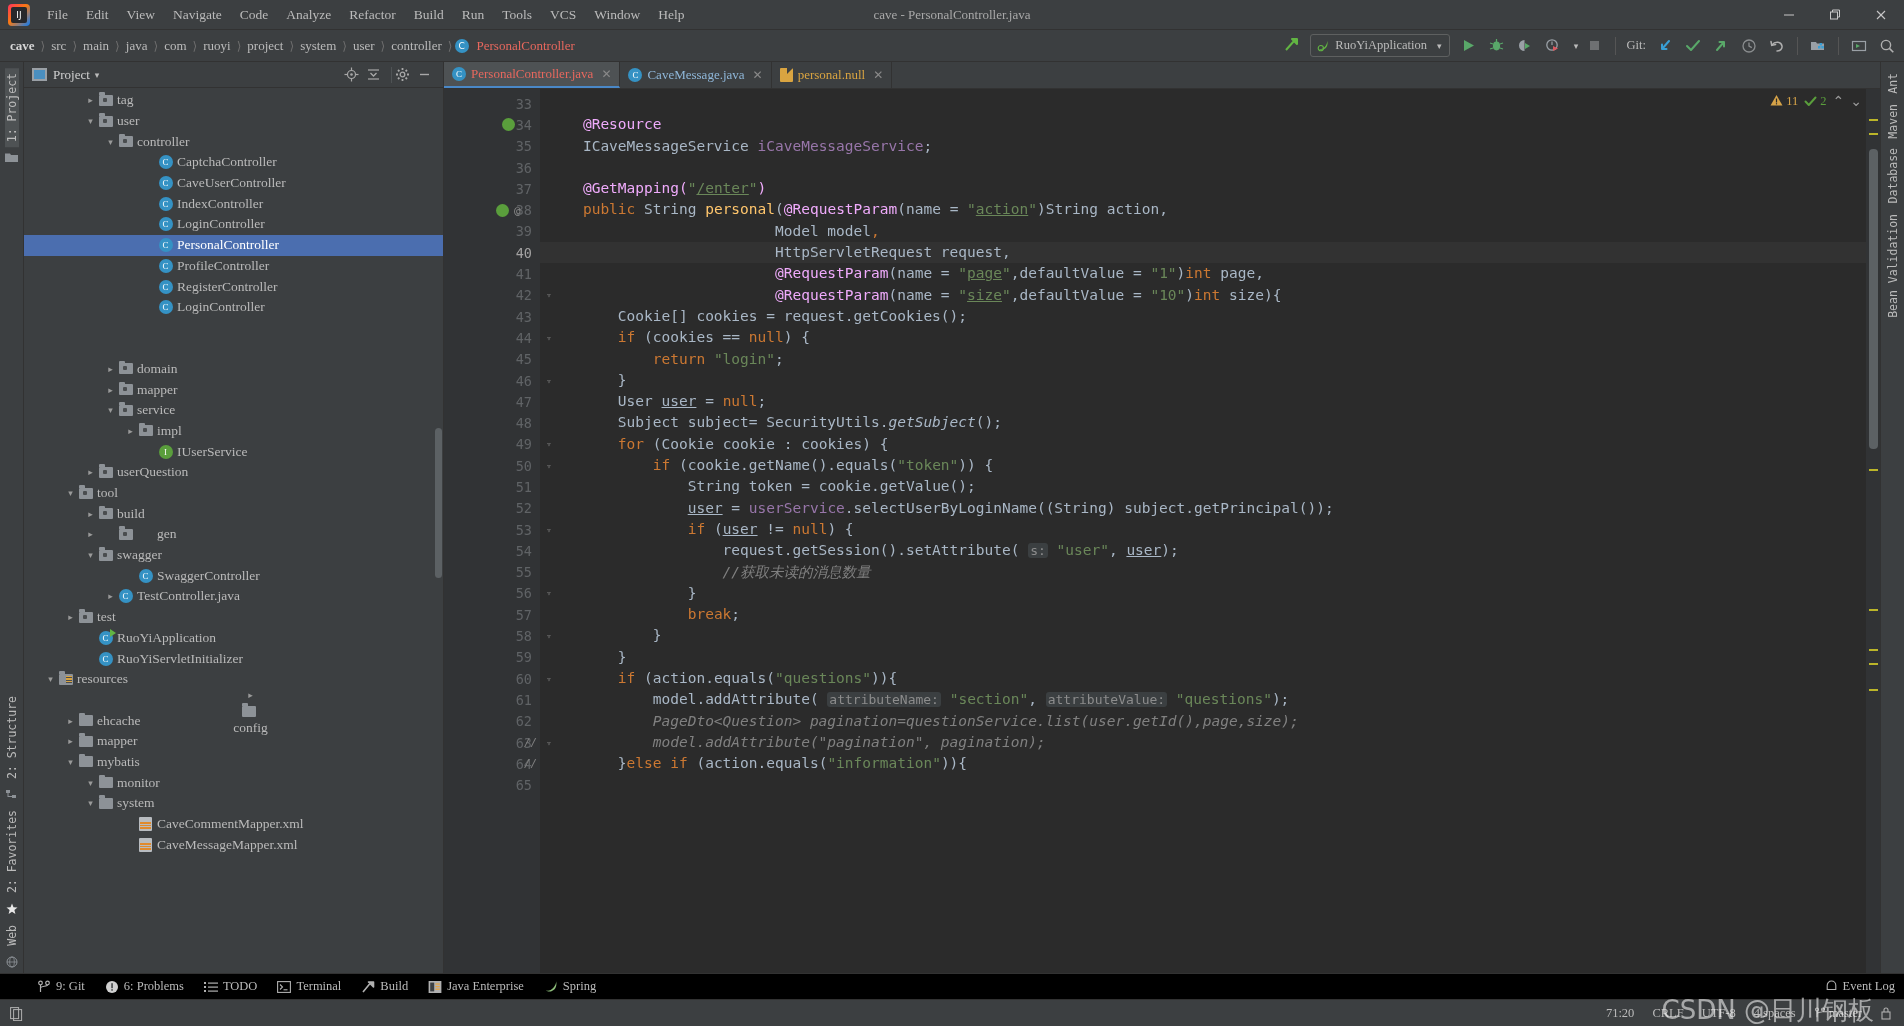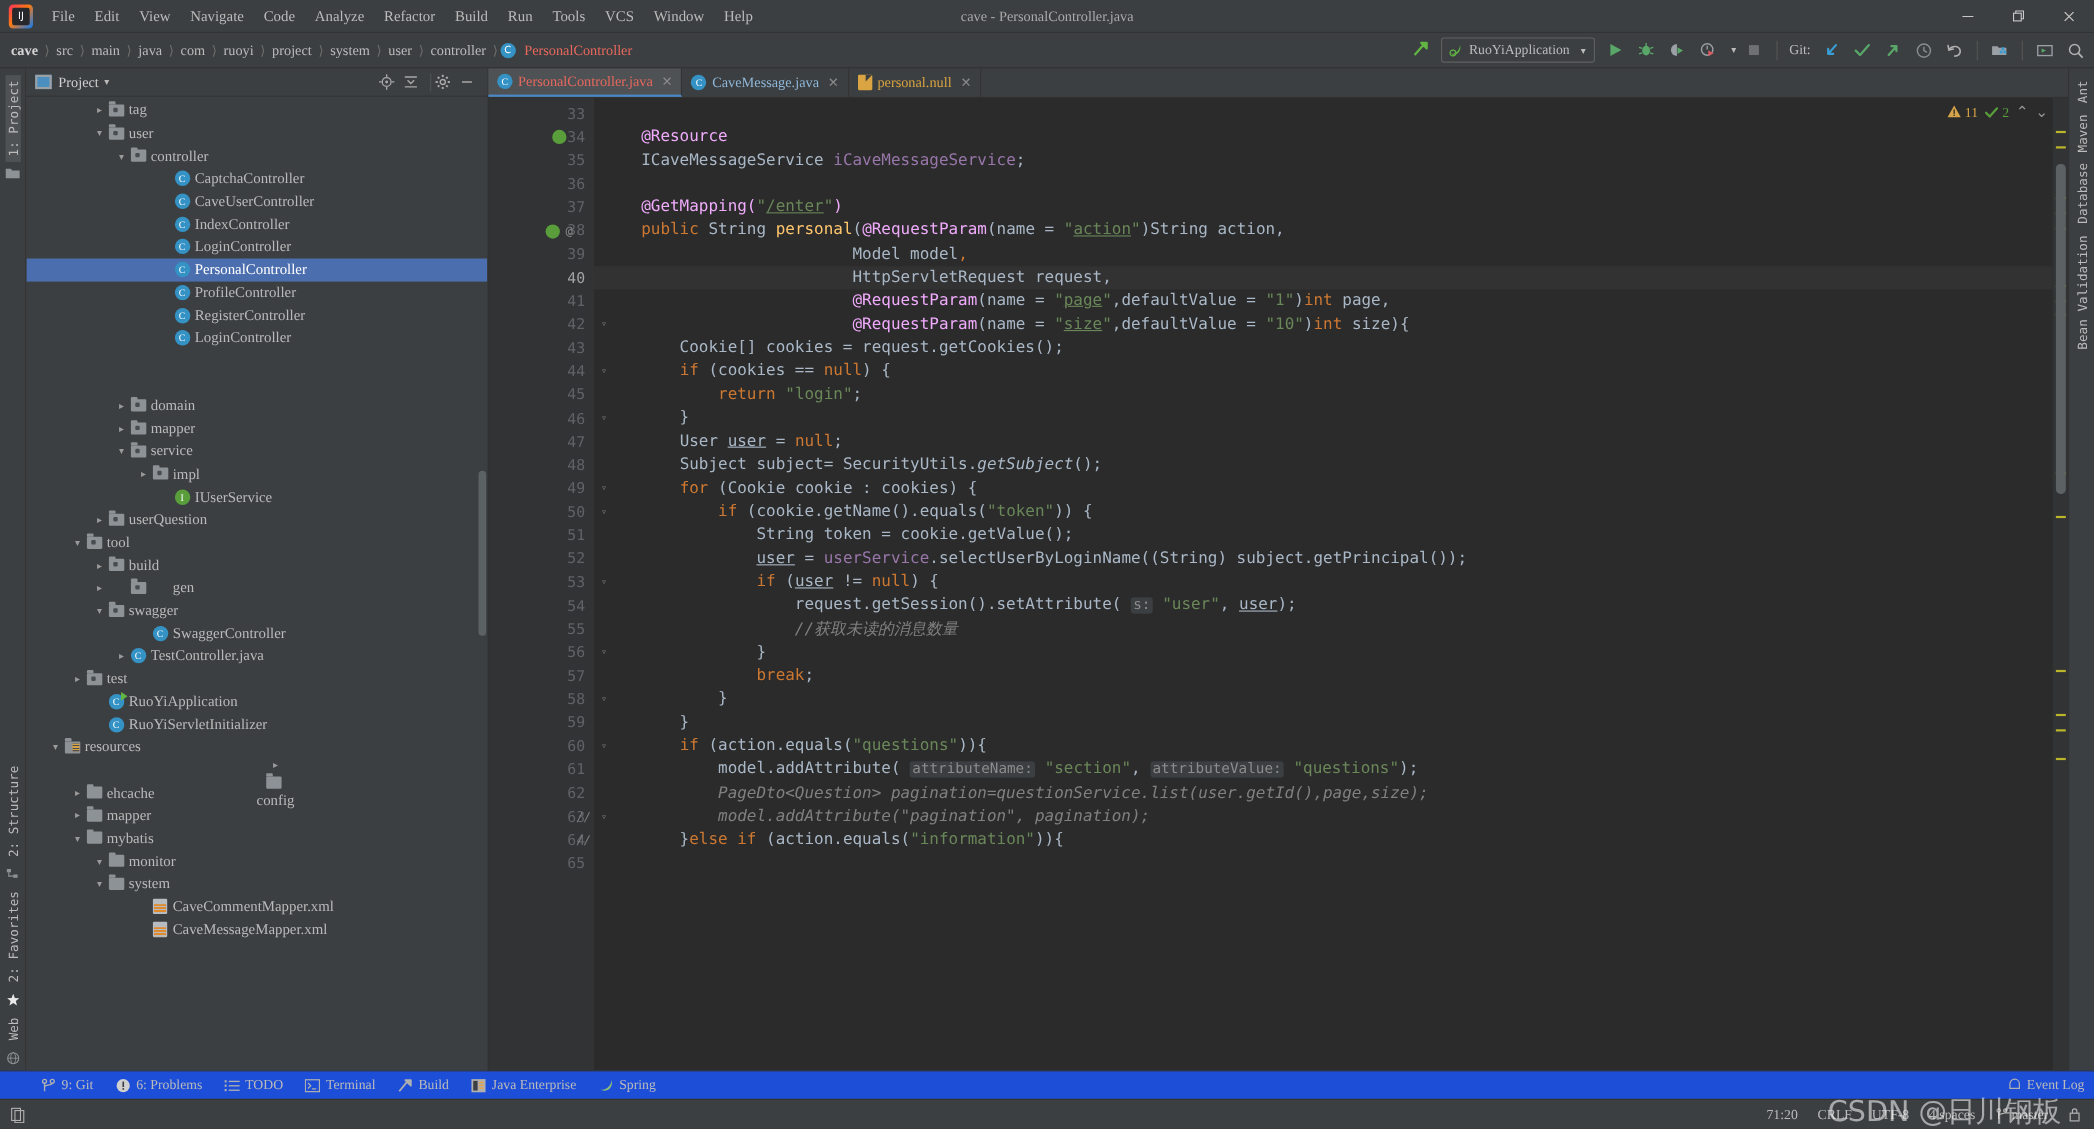--- a/index.html
+++ b/index.html
@@ -243,21 +243,21 @@
   .insp-warn { color: #d6a348; display: flex; align-items: flex-start; gap: 3px;}
   .insp-ok { color: #5a9e3c; display: flex; align-items: center; gap: 3px;}
 
   .right-strip {
     width: 24px; flex: 0 0 24px; background: #3c3f41; border-left: 1px solid #323232;
     display: flex; flex-direction: column; align-items: center; padding-top: 6px;
   }
 
   
   .toolwin-bar {
-    height: 26px; flex: 0 0 26px; background: #1d4ed8; display: flex; align-items: center;
+    height: 26px; flex: 0 0 26px; background: #000000; display: flex; align-items: center;
     padding-left: 28px; gap: 2px; border-top: 1px solid #323232;
   }
   .tw {
     display: flex; align-items: center; gap: 5px; padding: 2px 9px; font-size: 12.5px;
     color: #bbbbbb; white-space: nowrap; font-family: "Liberation Serif", serif;
   }
   .tw-spacer { flex: 1 1 auto; }
 
   .statusbar {
     height: 27px; flex: 0 0 27px; background: #3c3f41; display: flex; align-items: center;

